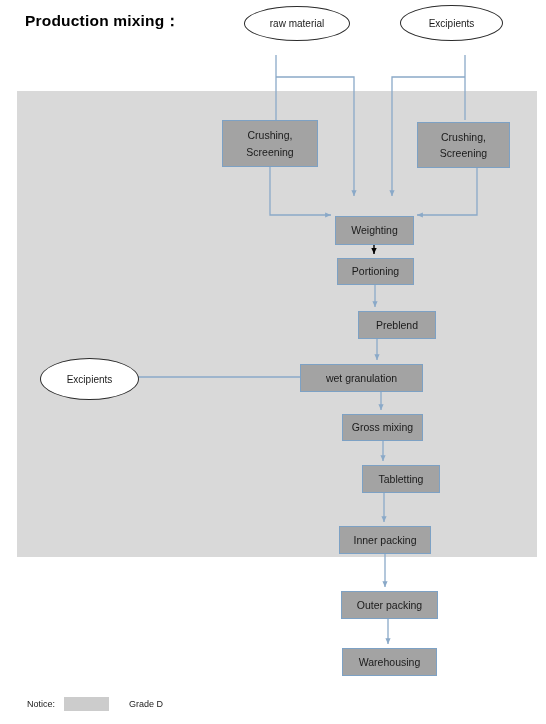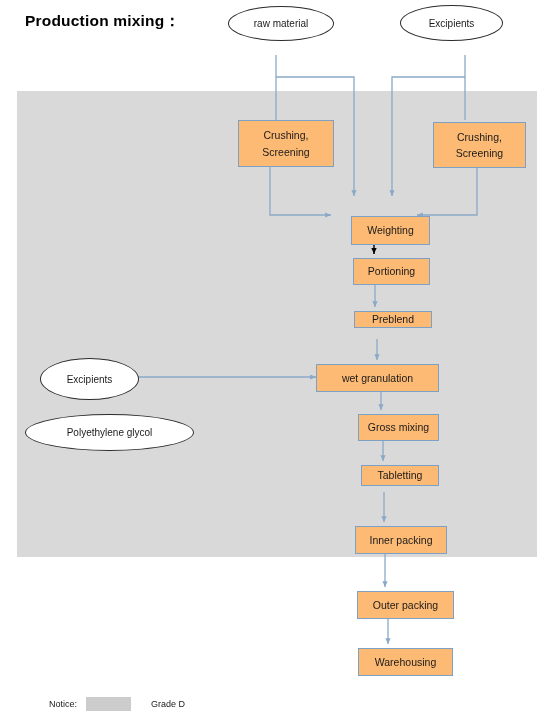--- a/index.html
+++ b/index.html
@@ -47,31 +47,30 @@
     top: 0;
     width: 546px;
     height: 724px;
     pointer-events: none;
   }
 
   
   .node {
     position: absolute;
     box-sizing: border-box;
-    background: #fdba74;
+    background: #a3a3a3;
     border: 1px solid #7da1c4;
     color: #1a1a1a;
     font-size: 10.5px;
     display: flex;
     align-items: center;
     justify-content: center;
     text-align: center;
     line-height: 1.55;
     white-space: pre-line;
-    margin-left: 16px;
   }
 
   
   .ellipse {
     position: absolute;
     box-sizing: border-box;
     background: #ffffff;
     border: 1.2px solid #2b2b2b;
     border-radius: 50%;
     color: #1a1a1a;
@@ -84,21 +83,20 @@
 
   
   #legend {
     position: absolute;
     left: 27px;
     top: 697px;
     display: flex;
     align-items: center;
     font-size: 9px;
     color: #1a1a1a;
-    margin-left: 22px;
   }
   #legend-label { margin-right: 9px; }
   #legend-swatch {
     width: 45px;
     height: 14px;
     background: #cccccc;
   }
   #legend-value { margin-left: 20px; }
 </style>
 </head>
@@ -148,51 +146,50 @@
 
       <path d="M 388 619 L 388 644" marker-end="url(#arw-blue)"></path>
     </g>
 
     <g stroke="#000000" stroke-width="1.4" fill="none">
 
       <path d="M 374 230 L 374 254" marker-end="url(#arw-black)"></path>
     </g>
   </svg>
 
-  <div class="ellipse" style="left:228px; top:6px; width:106px; height:35px;">raw material</div>
+  <div class="ellipse" style="left:244px; top:6px; width:106px; height:35px;">raw material</div>
 
   <div class="ellipse" style="left:400px; top:5px; width:103px; height:36px;">Excipients</div>
 
   <div class="node" style="left:222px; top:120px; width:96px; height:47px;">Crushing,
 Screening</div>
 
   <div class="node" style="left:417px; top:122px; width:93px; height:46px;">Crushing,
 Screening</div>
 
   <div class="node" style="left:335px; top:216px; width:79px; height:29px;">Weighting</div>
 
   <div class="node" style="left:337px; top:258px; width:77px; height:27px;">Portioning</div>
 
-  <div class="node" style="left:338px; top:311px; width:78px; height:17px;">Preblend</div>
+  <div class="node" style="left:358px; top:311px; width:78px; height:28px;">Preblend</div>
 
   <div class="node" style="left:300px; top:364px; width:123px; height:28px;">wet granulation</div>
 
   <div class="node" style="left:342px; top:414px; width:81px; height:27px;">Gross mixing</div>
 
-  <div class="node" style="left:345px; top:465px; width:78px; height:21px;">Tabletting</div>
+  <div class="node" style="left:362px; top:465px; width:78px; height:28px;">Tabletting</div>
 
   <div class="node" style="left:339px; top:526px; width:92px; height:28px;">Inner packing</div>
 
   <div class="node" style="left:341px; top:591px; width:97px; height:28px;">Outer packing</div>
 
   <div class="node" style="left:342px; top:648px; width:95px; height:28px;">Warehousing</div>
 
   <div class="ellipse" style="left:40px; top:358px; width:99px; height:42px;">Excipients</div>
 
-  <div class="ellipse" style="left:25px; top:414px; width:169px; height:37px;">Polyethylene glycol</div>
 
   <div id="legend">
     <span id="legend-label">Notice:</span>
     <span id="legend-swatch"></span>
     <span id="legend-value">Grade D</span>
   </div>
 
 </div>
 
 </body></html>

